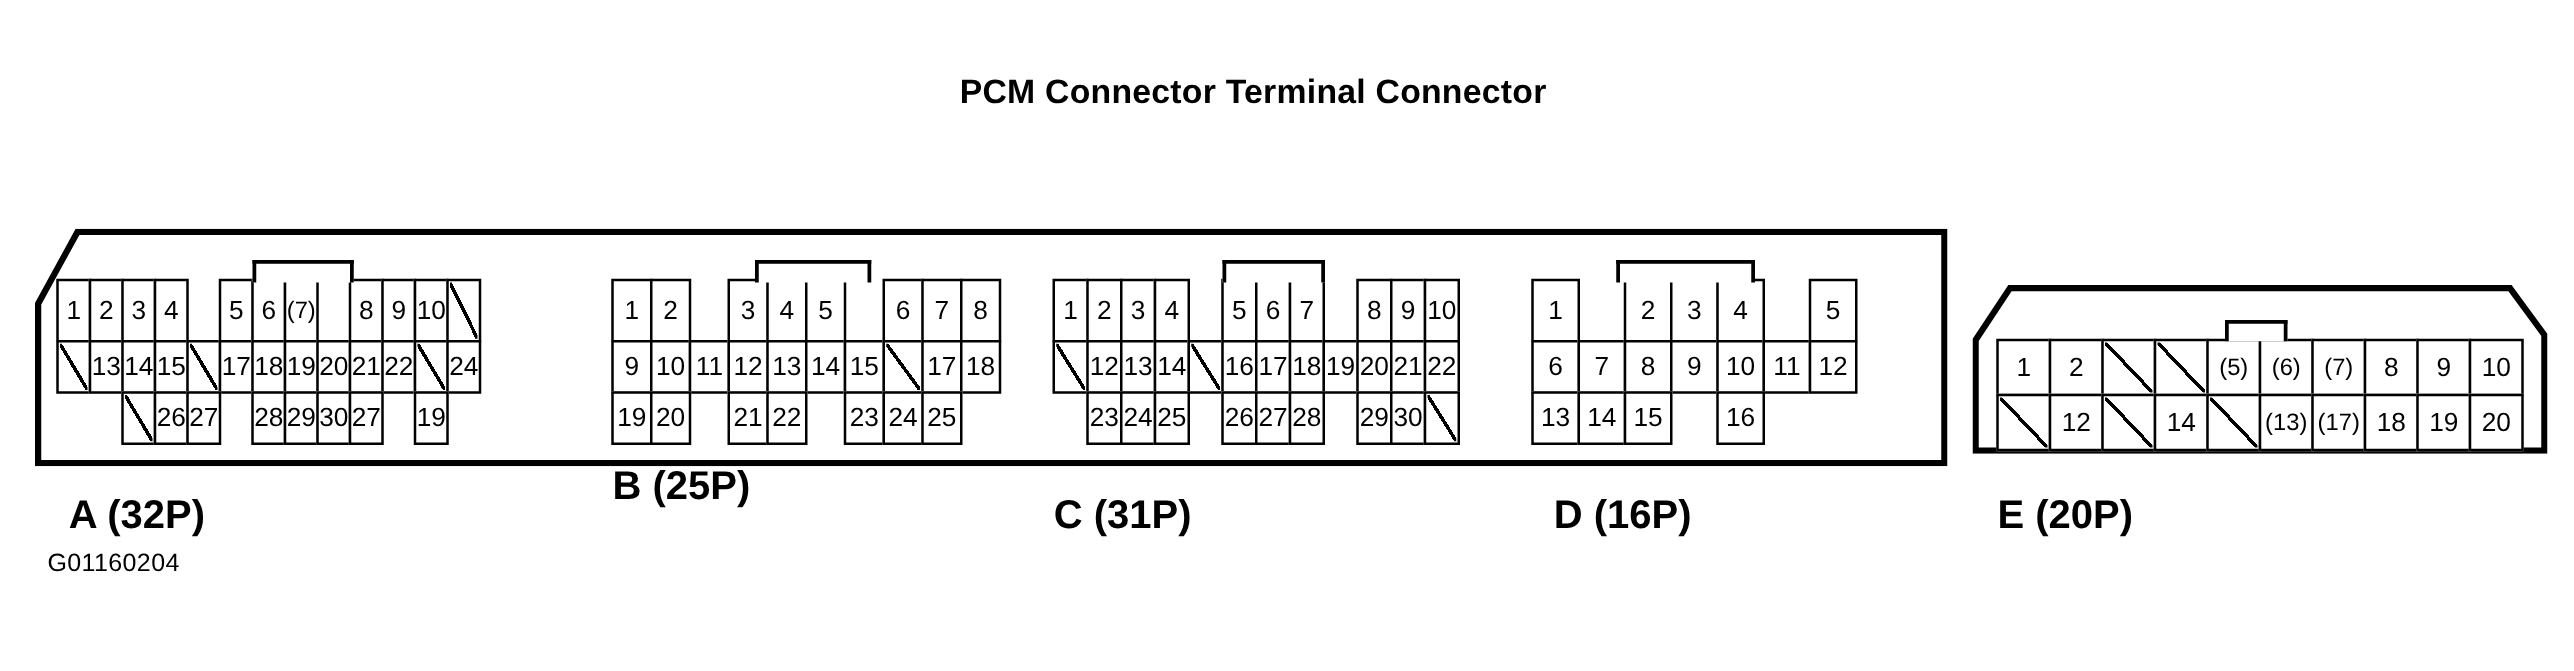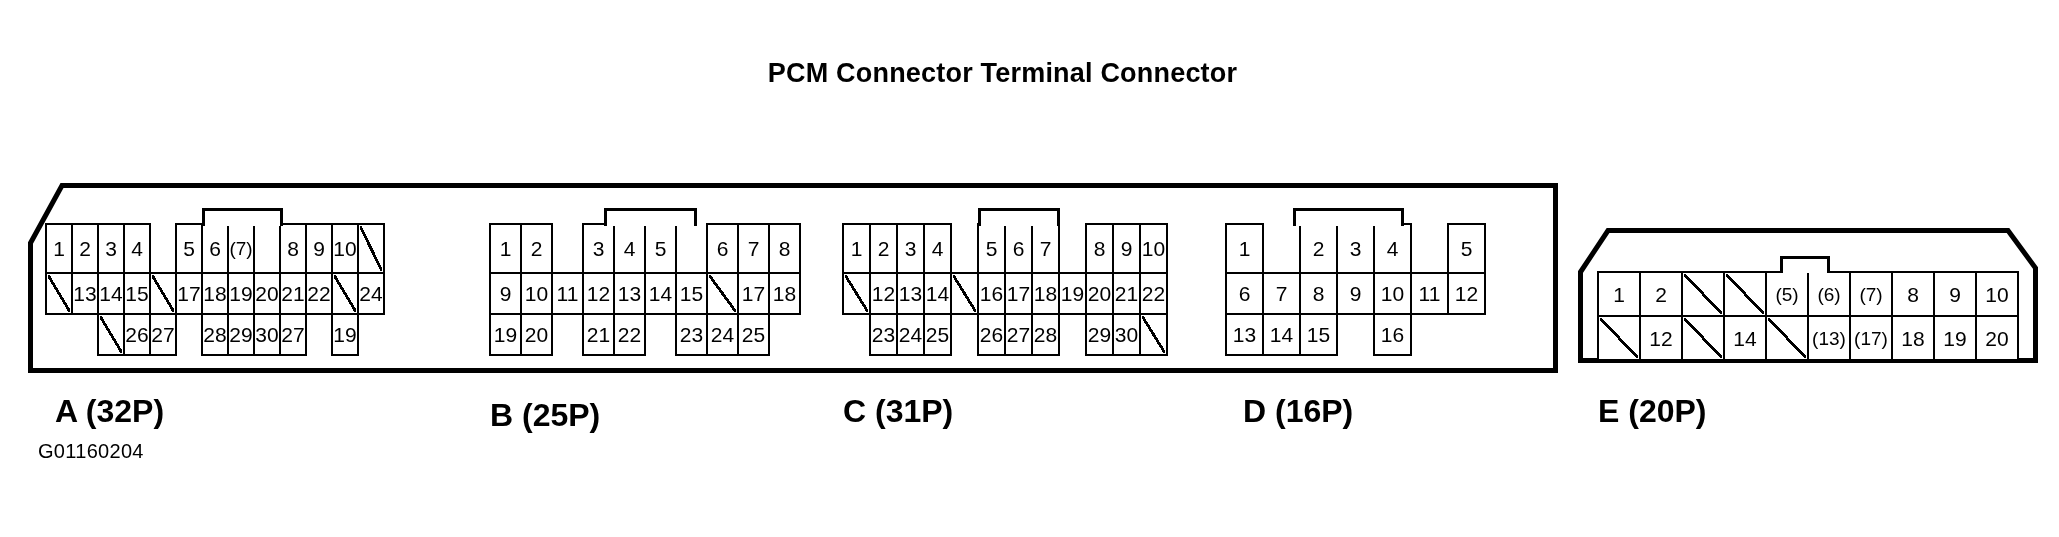--- a/index.html
+++ b/index.html
@@ -199,21 +199,21 @@
     <div class="cell empty" style="grid-area: 3 / 3;"></div>
     <div class="cell" style="grid-area: 3 / 4;">21</div>
     <div class="cell" style="grid-area: 3 / 5;">22</div>
     <div class="cell empty" style="grid-area: 3 / 6;"></div>
     <div class="cell" style="grid-area: 3 / 7;">23</div>
     <div class="cell" style="grid-area: 3 / 8;">24</div>
     <div class="cell" style="grid-area: 3 / 9;">25</div>
     <div class="cell empty" style="grid-area: 3 / 10;"></div>
   </div>
 <div class="latch" style="left:604px; top:208px; width:93px; height:18px;"></div>
-<div class="caption" style="left:490px; top:397px;">B (25P)</div>
+<div class="caption" style="left:490px; top:370px;">B (25P)</div>
 
 <div class="pingrid" style="left:843px; top:224px; grid-template-columns:repeat(12, 27px);
             grid-template-rows:49px 41px 41px;">
     <div class="cell" style="grid-area: 1 / 1;">1</div>
     <div class="cell" style="grid-area: 1 / 2;">2</div>
     <div class="cell" style="grid-area: 1 / 3;">3</div>
     <div class="cell" style="grid-area: 1 / 4;">4</div>
     <div class="cell empty" style="grid-area: 1 / 5;"></div>
     <div class="cell" style="grid-area: 1 / 6;">5</div>
     <div class="cell" style="grid-area: 1 / 7;">6</div>

